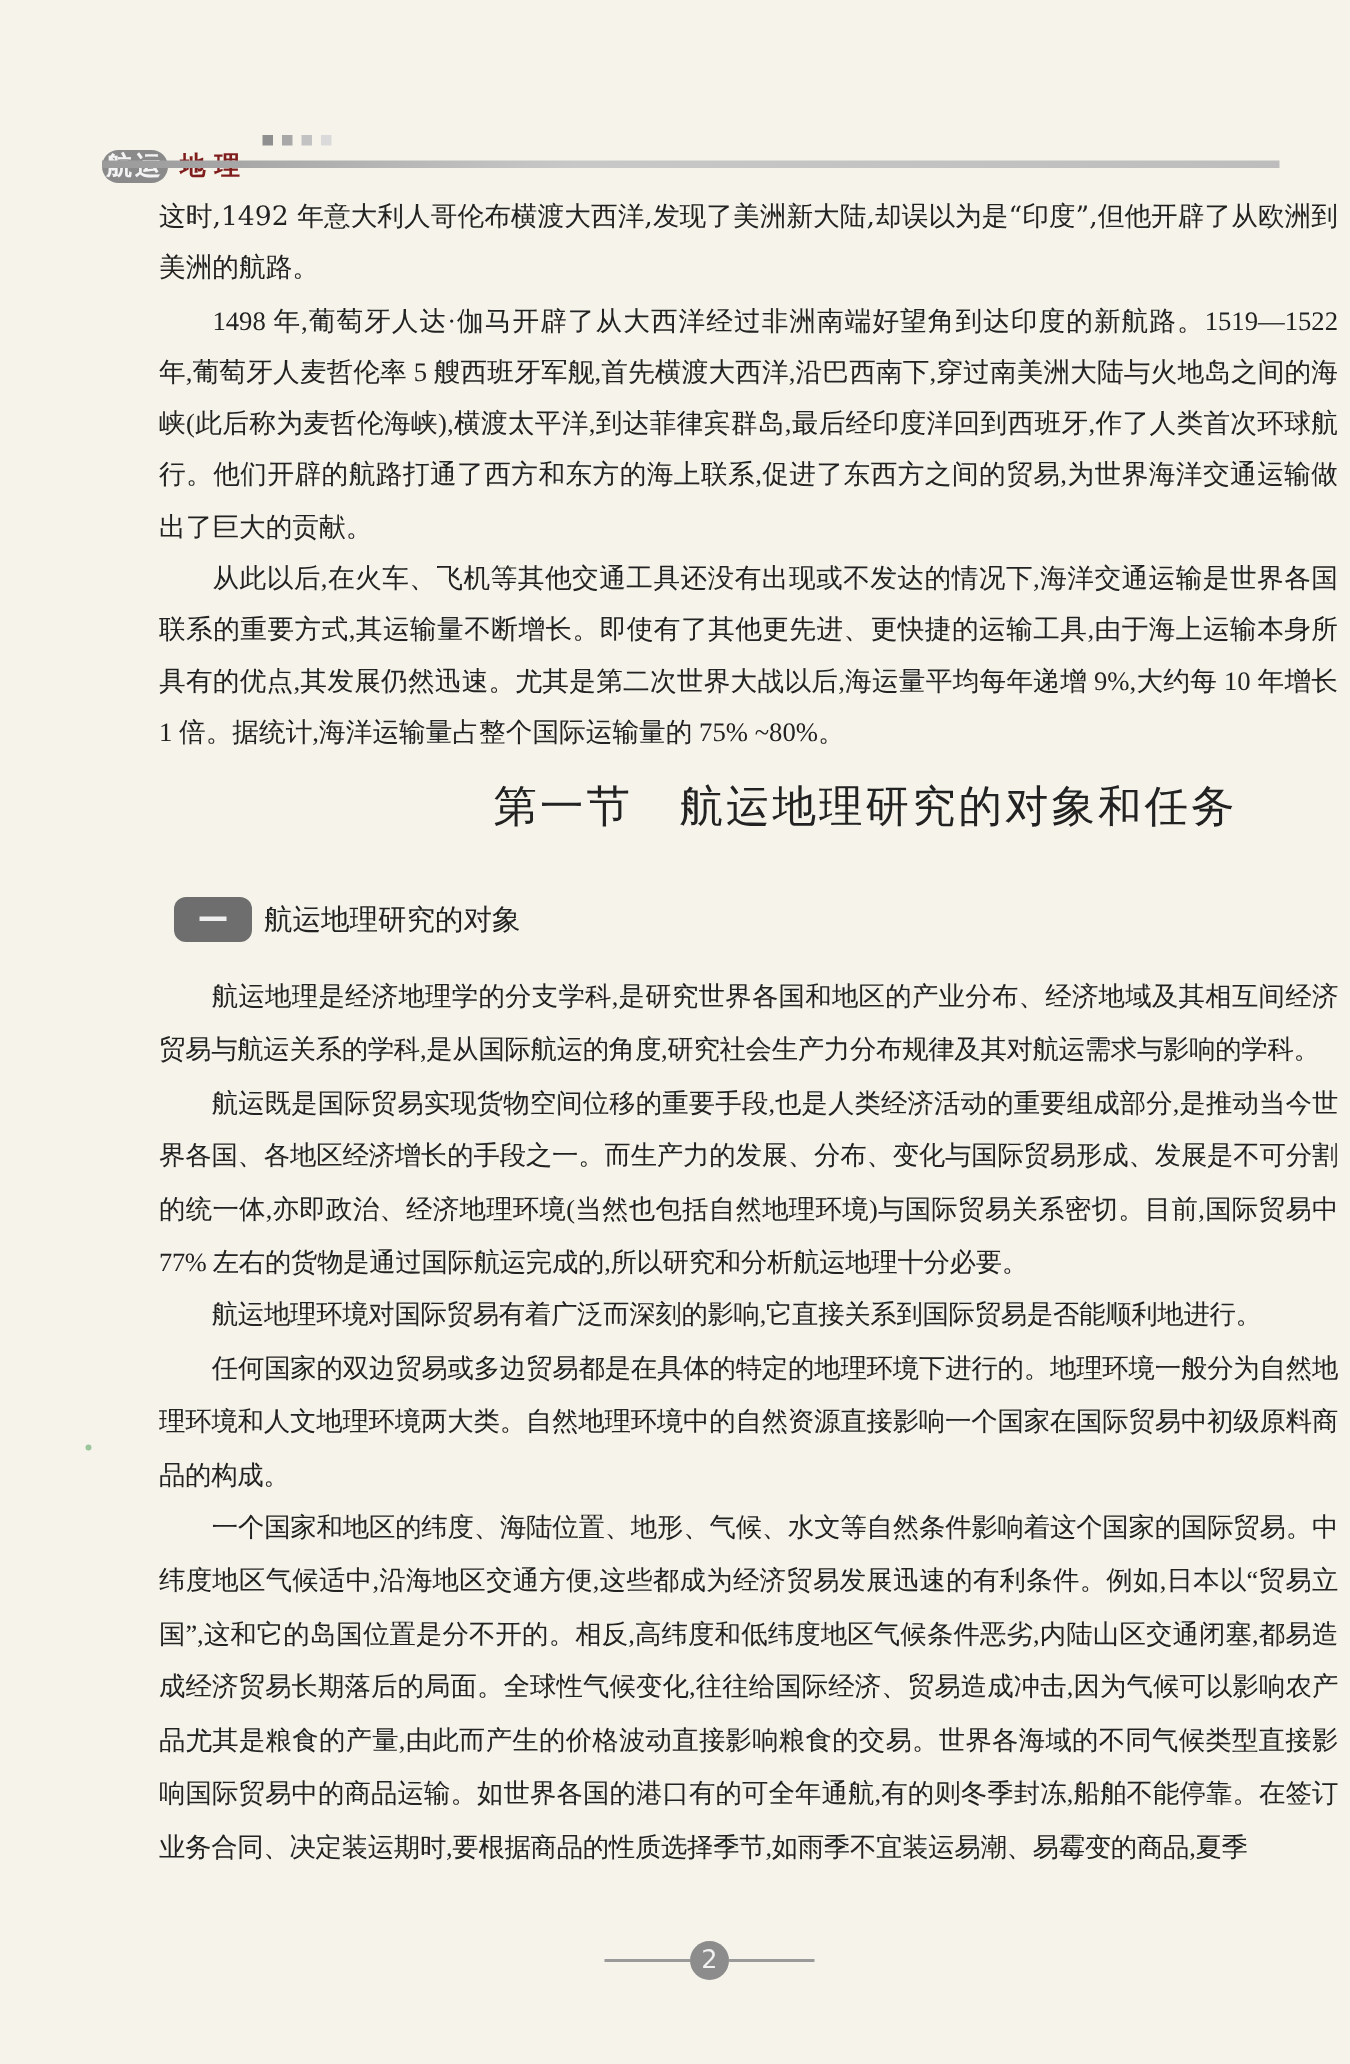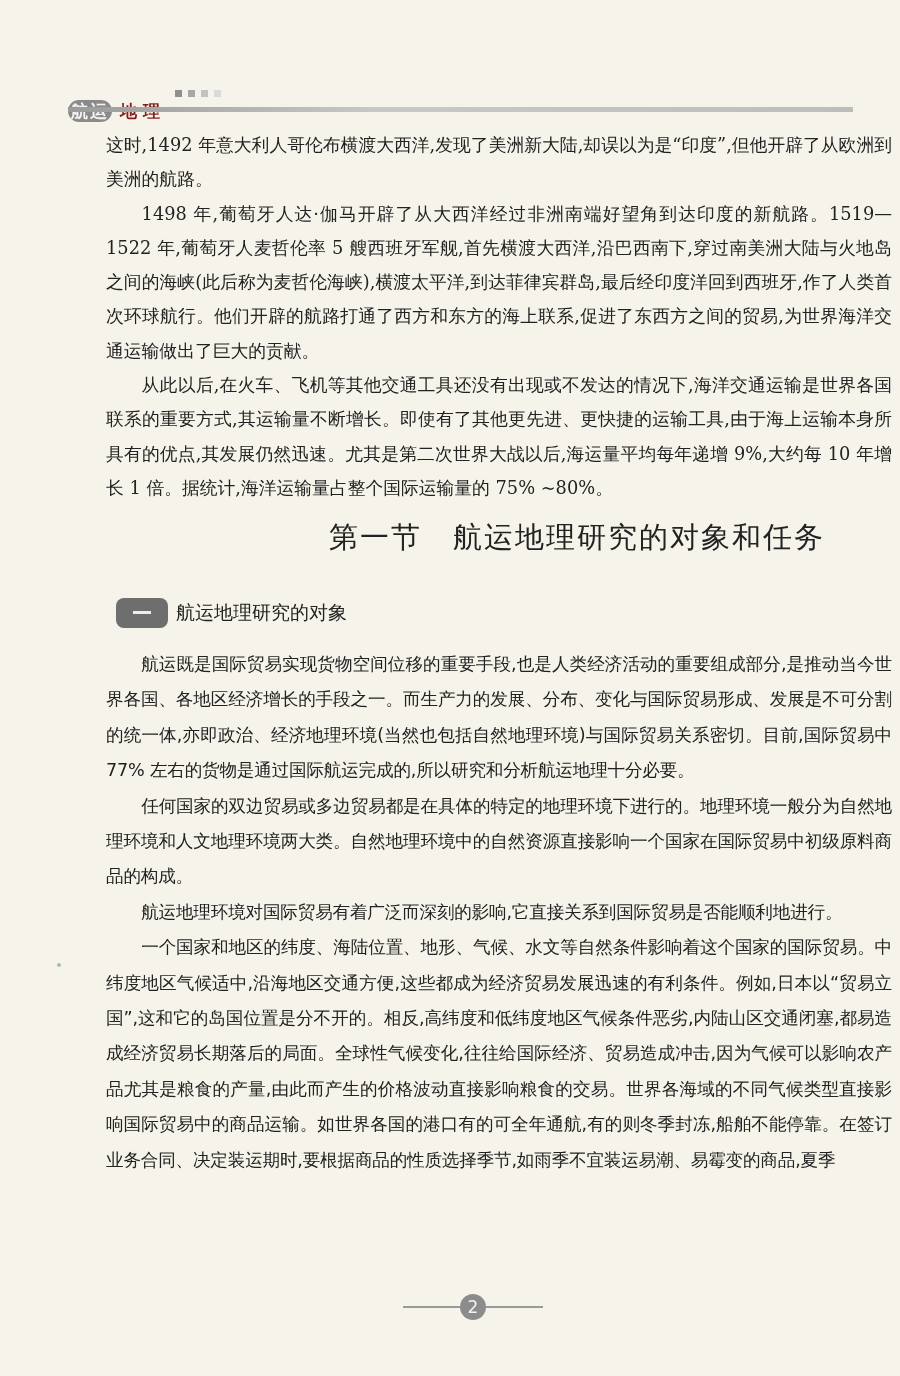--- a/index.html
+++ b/index.html
@@ -25,21 +25,21 @@
     .sq { position: absolute; top: 10px; width: 7px; height: 7px; }
     .rule {
       position: absolute; left: 0; top: 27px; width: 785px; height: 5px;
       background: linear-gradient(to right, #9a9a9a, #c8c8c8 40%, #bdbdbd 100%);
     }
     .body-text {
       position: absolute; left: 70px; width: 786px;
       font-size: 17.8px; line-height: 34.3px; text-align: justify; margin-left: 36px;
     }
     .body-text p { margin: 0; }
-    .indent { text-indent: 2em; }
+    .indent { text-indent: 2em; font-family: Liberation Serif, serif; }
     .sans { font-family: "DejaVu Sans", sans-serif; font-size: 17.6px; line-height: 35.4px; letter-spacing: -0.2px; }
     .section-title {
       position: absolute; left: 0; width: 825px; top: 518px; text-align: right;
       font-size: 29px; letter-spacing: 2px; color: #222;
     }
     .subhead {
       position: absolute; left: 116px; top: 598px; height: 30px; display: flex; align-items: center;
     }
     .badge {
       width: 52px; height: 30px; border-radius: 8px; background: #6e6e6e; position: relative;
@@ -81,23 +81,24 @@
 <div class="section-title">第一节　航运地理研究的对象和任务</div>
 
 <div class="subhead">
   <div class="badge">
     <span class="bar"></span>
   </div>
   <span class="subhead-label">航运地理研究的对象</span>
 </div>
 
 <div class="body-text sans" style="top:647px">
+  <p class="indent">航运地理是经济地理学的分支学科,是研究世界各国和地区的产业分布、经济地域及其相互间经济贸易与航运关系的学科,是从国际航运的角度,研究社会生产力分布规律及其对航运需求与影响的学科。</p>
   <p class="indent">航运既是国际贸易实现货物空间位移的重要手段,也是人类经济活动的重要组成部分,是推动当今世界各国、各地区经济增长的手段之一。而生产力的发展、分布、变化与国际贸易形成、发展是不可分割的统一体,亦即政治、经济地理环境(当然也包括自然地理环境)与国际贸易关系密切。目前,国际贸易中 77% 左右的货物是通过国际航运完成的,所以研究和分析航运地理十分必要。</p>
+  <p class="indent">航运地理环境对国际贸易有着广泛而深刻的影响,它直接关系到国际贸易是否能顺利地进行。</p>
   <p class="indent">任何国家的双边贸易或多边贸易都是在具体的特定的地理环境下进行的。地理环境一般分为自然地理环境和人文地理环境两大类。自然地理环境中的自然资源直接影响一个国家在国际贸易中初级原料商品的构成。</p>
-  <p class="indent">航运地理环境对国际贸易有着广泛而深刻的影响,它直接关系到国际贸易是否能顺利地进行。</p>
   <p class="indent">一个国家和地区的纬度、海陆位置、地形、气候、水文等自然条件影响着这个国家的国际贸易。中纬度地区气候适中,沿海地区交通方便,这些都成为经济贸易发展迅速的有利条件。例如,日本以“贸易立国”,这和它的岛国位置是分不开的。相反,高纬度和低纬度地区气候条件恶劣,内陆山区交通闭塞,都易造成经济贸易长期落后的局面。全球性气候变化,往往给国际经济、贸易造成冲击,因为气候可以影响农产品尤其是粮食的产量,由此而产生的价格波动直接影响粮食的交易。世界各海域的不同气候类型直接影响国际贸易中的商品运输。如世界各国的港口有的可全年通航,有的则冬季封冻,船舶不能停靠。在签订业务合同、决定装运期时,要根据商品的性质选择季节,如雨季不宜装运易潮、易霉变的商品,夏季</p>
 </div>
 
 <span class="dot"></span>
 
 <div class="footer">
   <span class="line" style="left:0;width:57px"></span>
   <span class="num">2</span>
   <span class="line" style="left:83px;width:57px"></span>
 </div>

